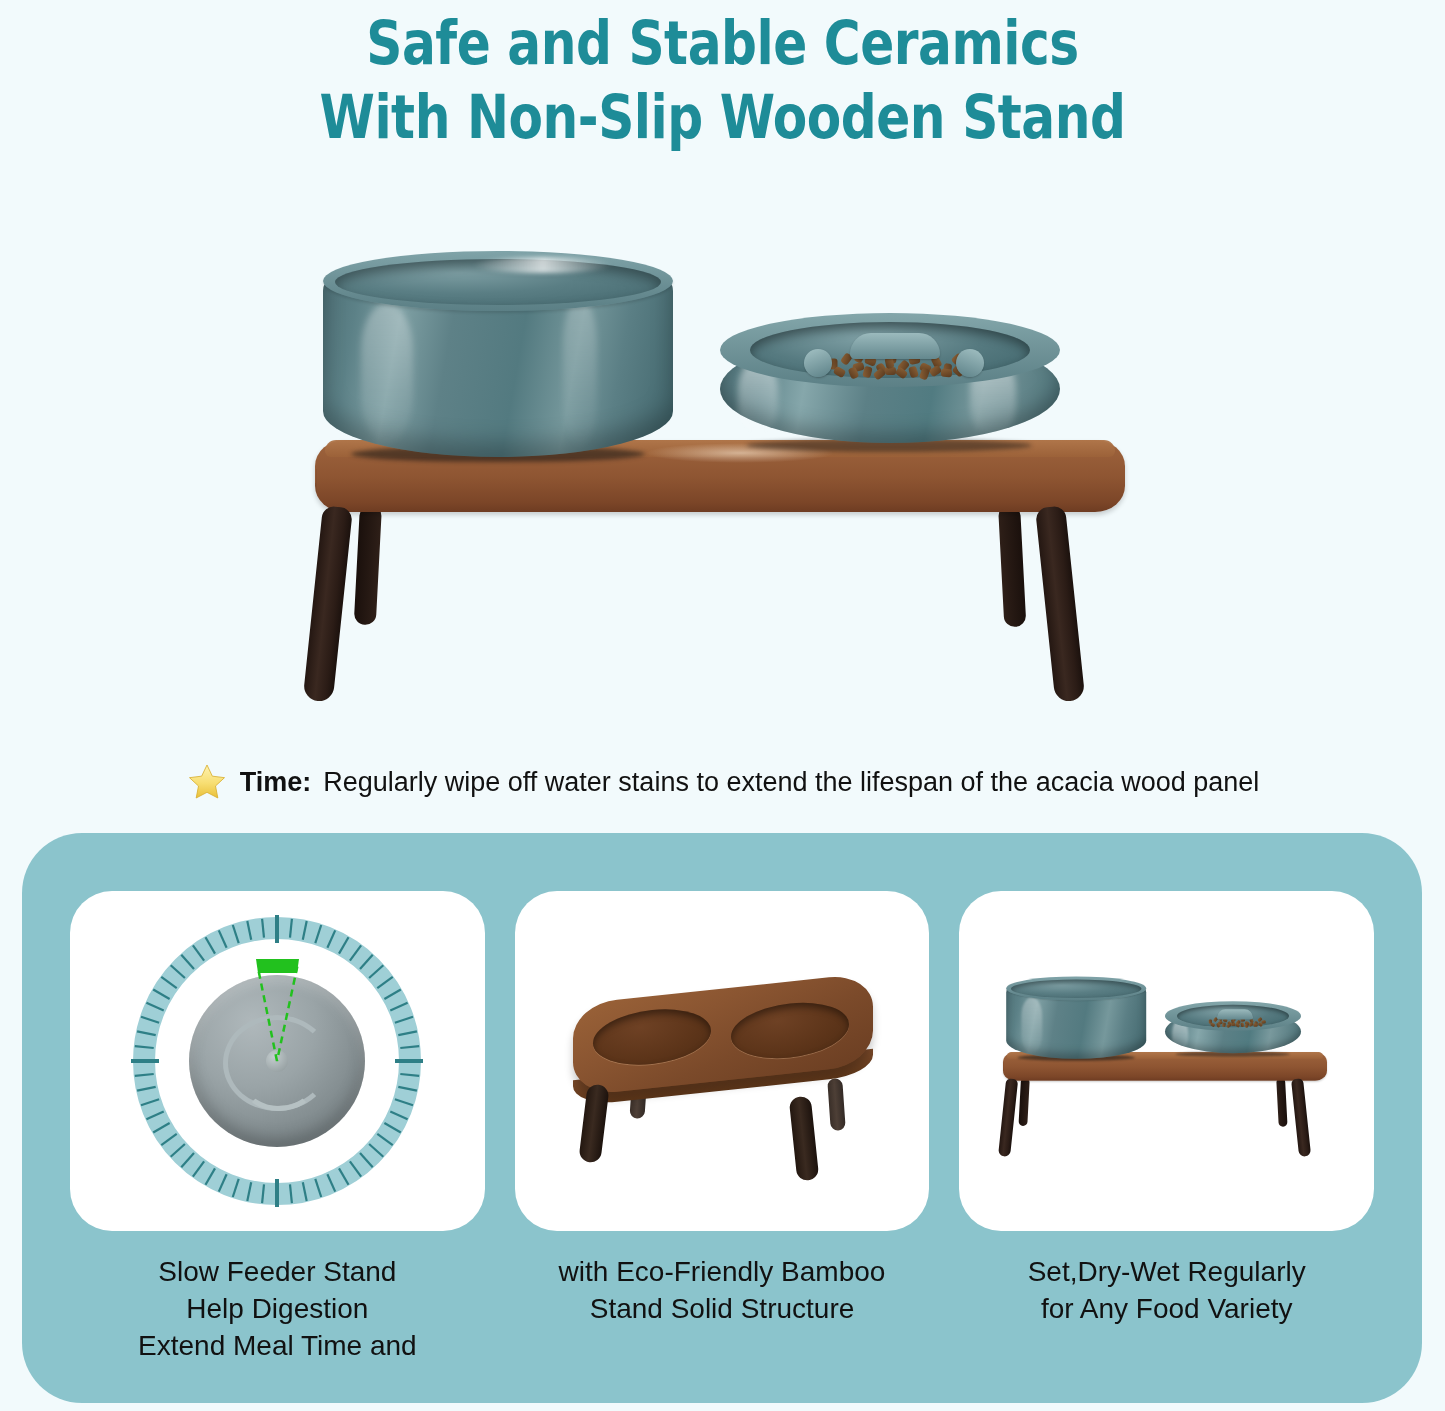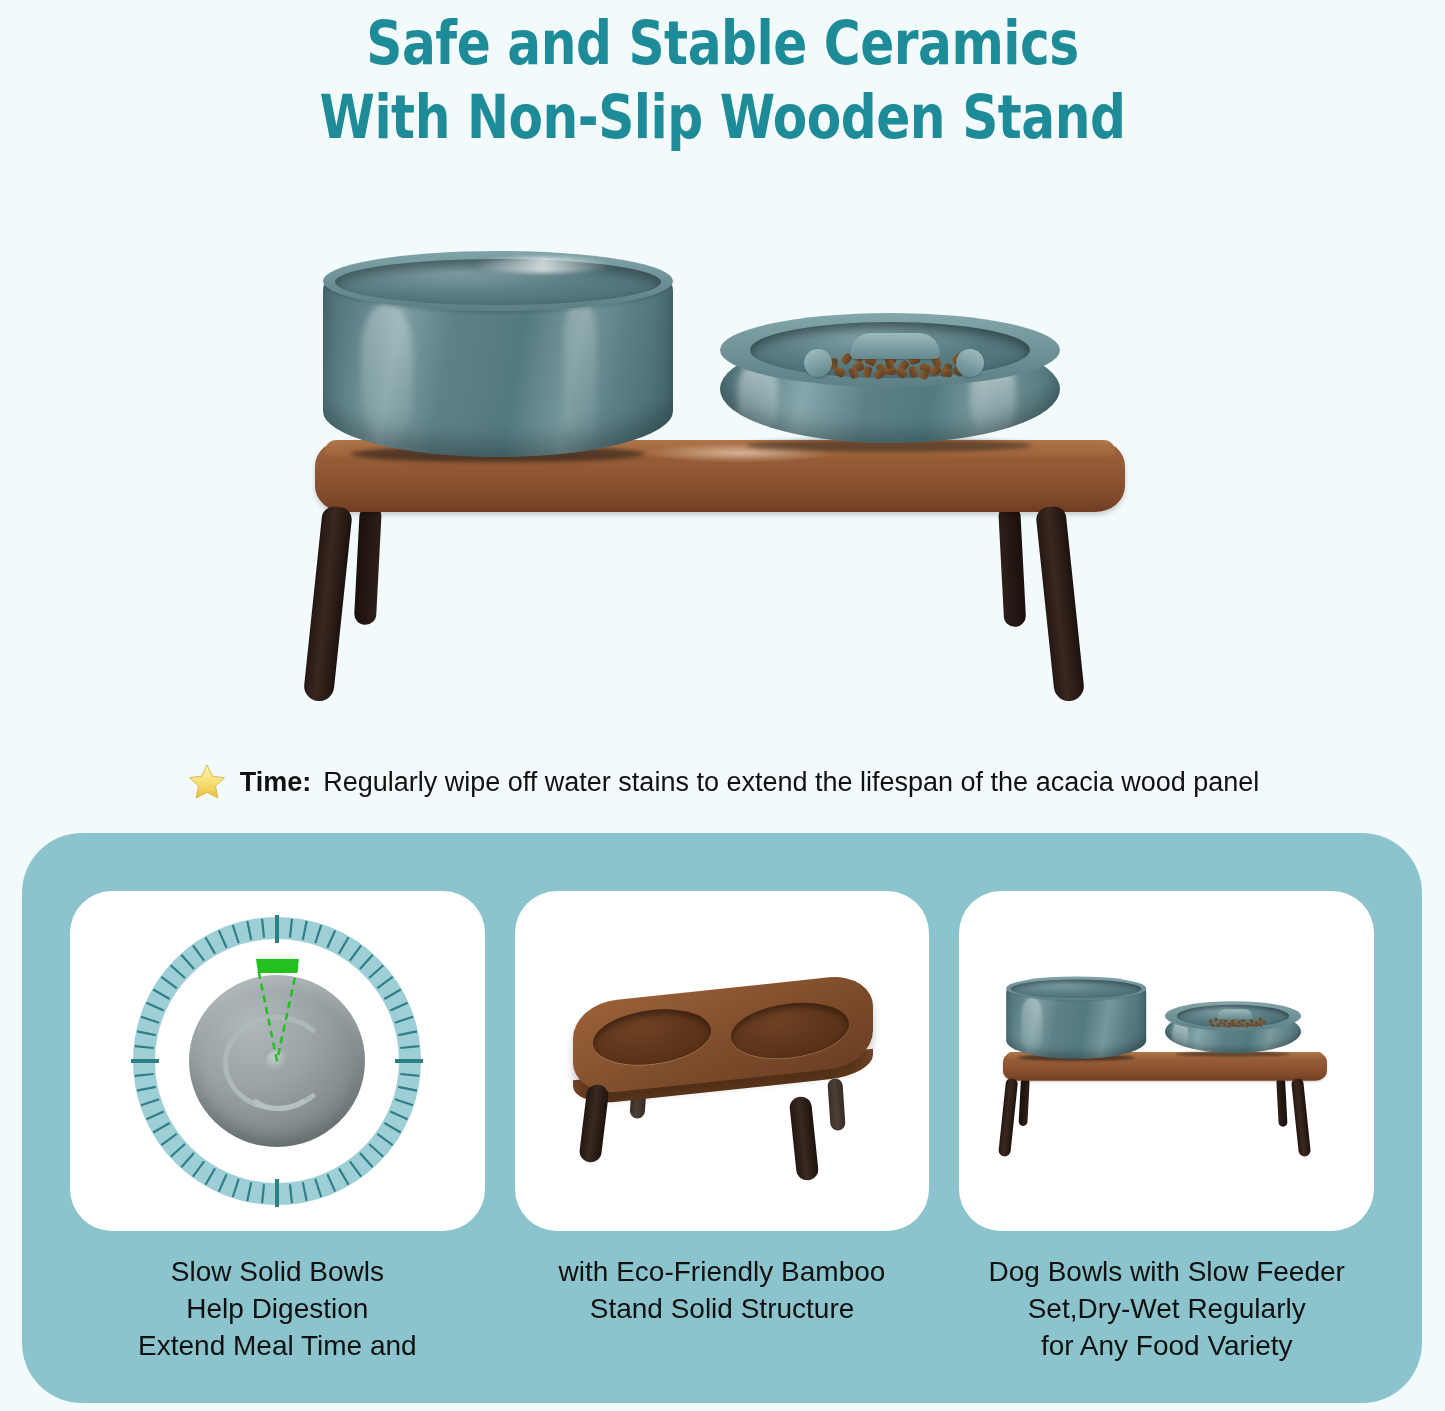--- a/index.html
+++ b/index.html
@@ -489,29 +489,28 @@
               <div class="ridge r1"></div>
             </div>
           </div>
         </div>
       </div>
 
     </div>
 
     <div class="captions" style="position:absolute;left:48px;top:420px;width:1304px;">
       <div class="caption">
-        <span>Slow Solid Bowls</span>
+        <span>Slow Feeder Stand</span>
         <span>Help Digestion</span>
         <span>Extend Meal Time and</span>
       </div>
       <div class="caption">
         <span>with Eco-Friendly Bamboo</span>
         <span>Stand Solid Structure</span>
       </div>
       <div class="caption">
-        <span>Dog Bowls with Slow Feeder</span>
         <span>Set,Dry-Wet Regularly</span>
         <span>for Any Food Variety</span>
       </div>
     </div>
 
   </div>
 </div>
 
 </body></html>

